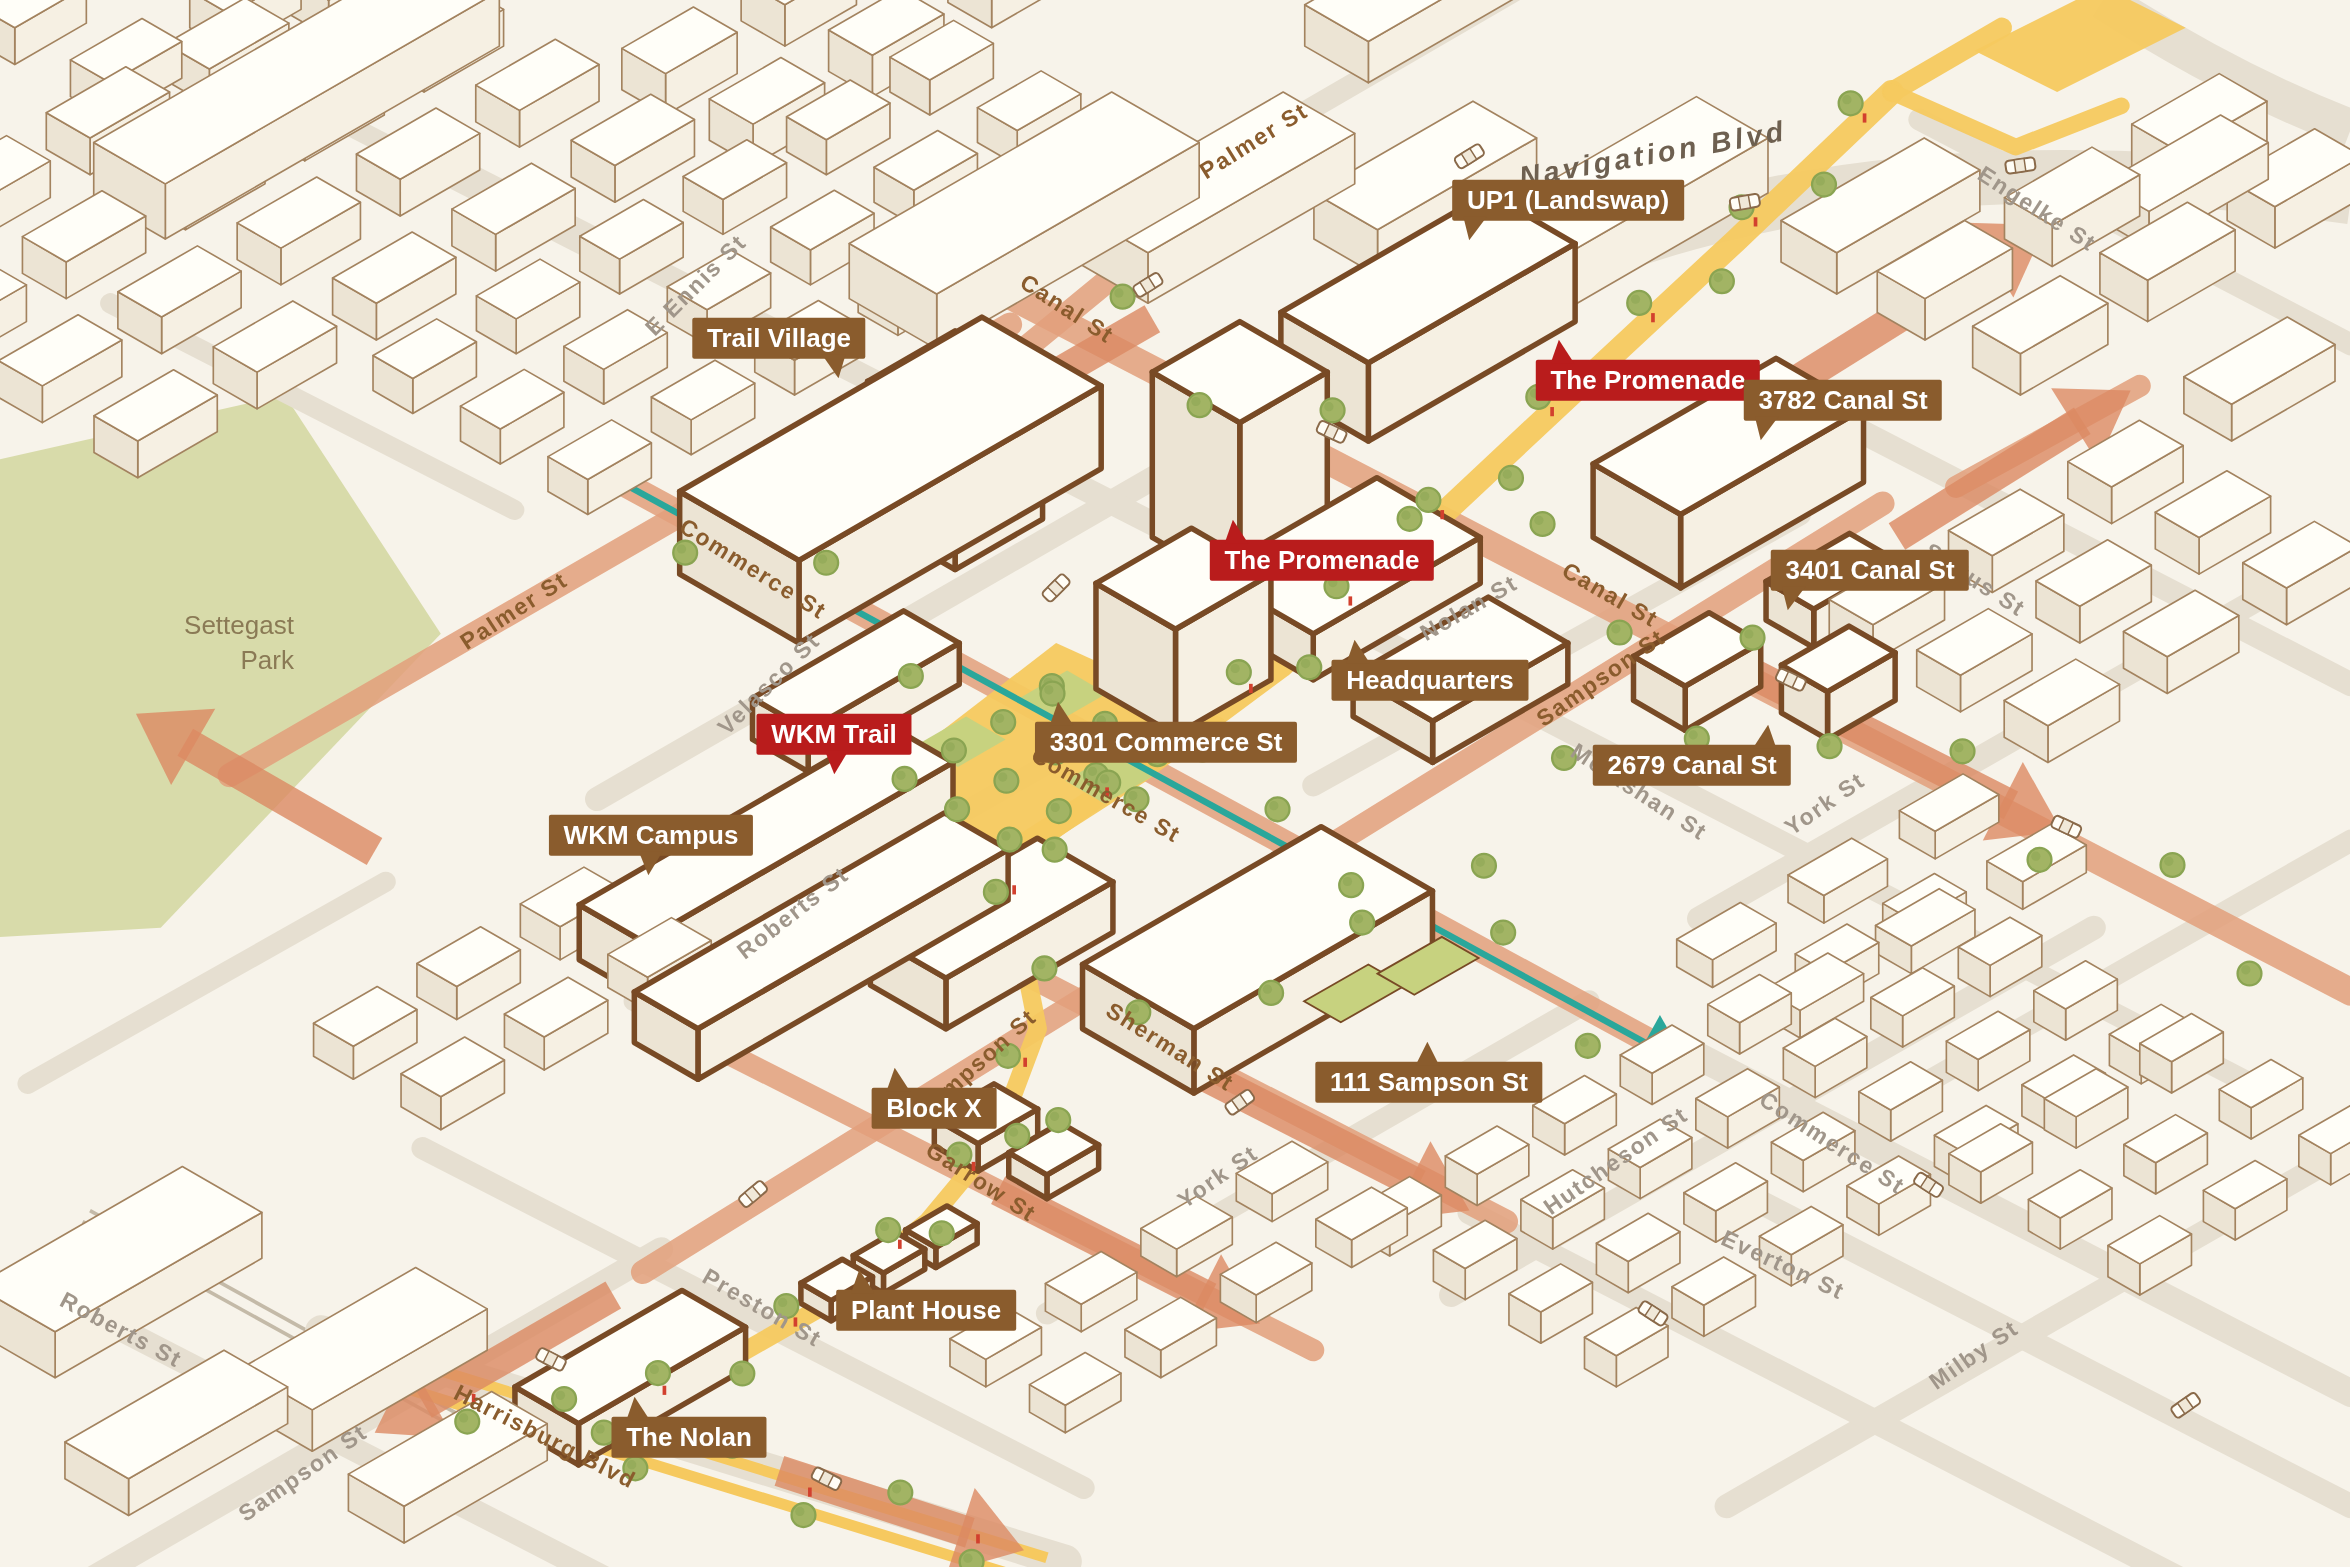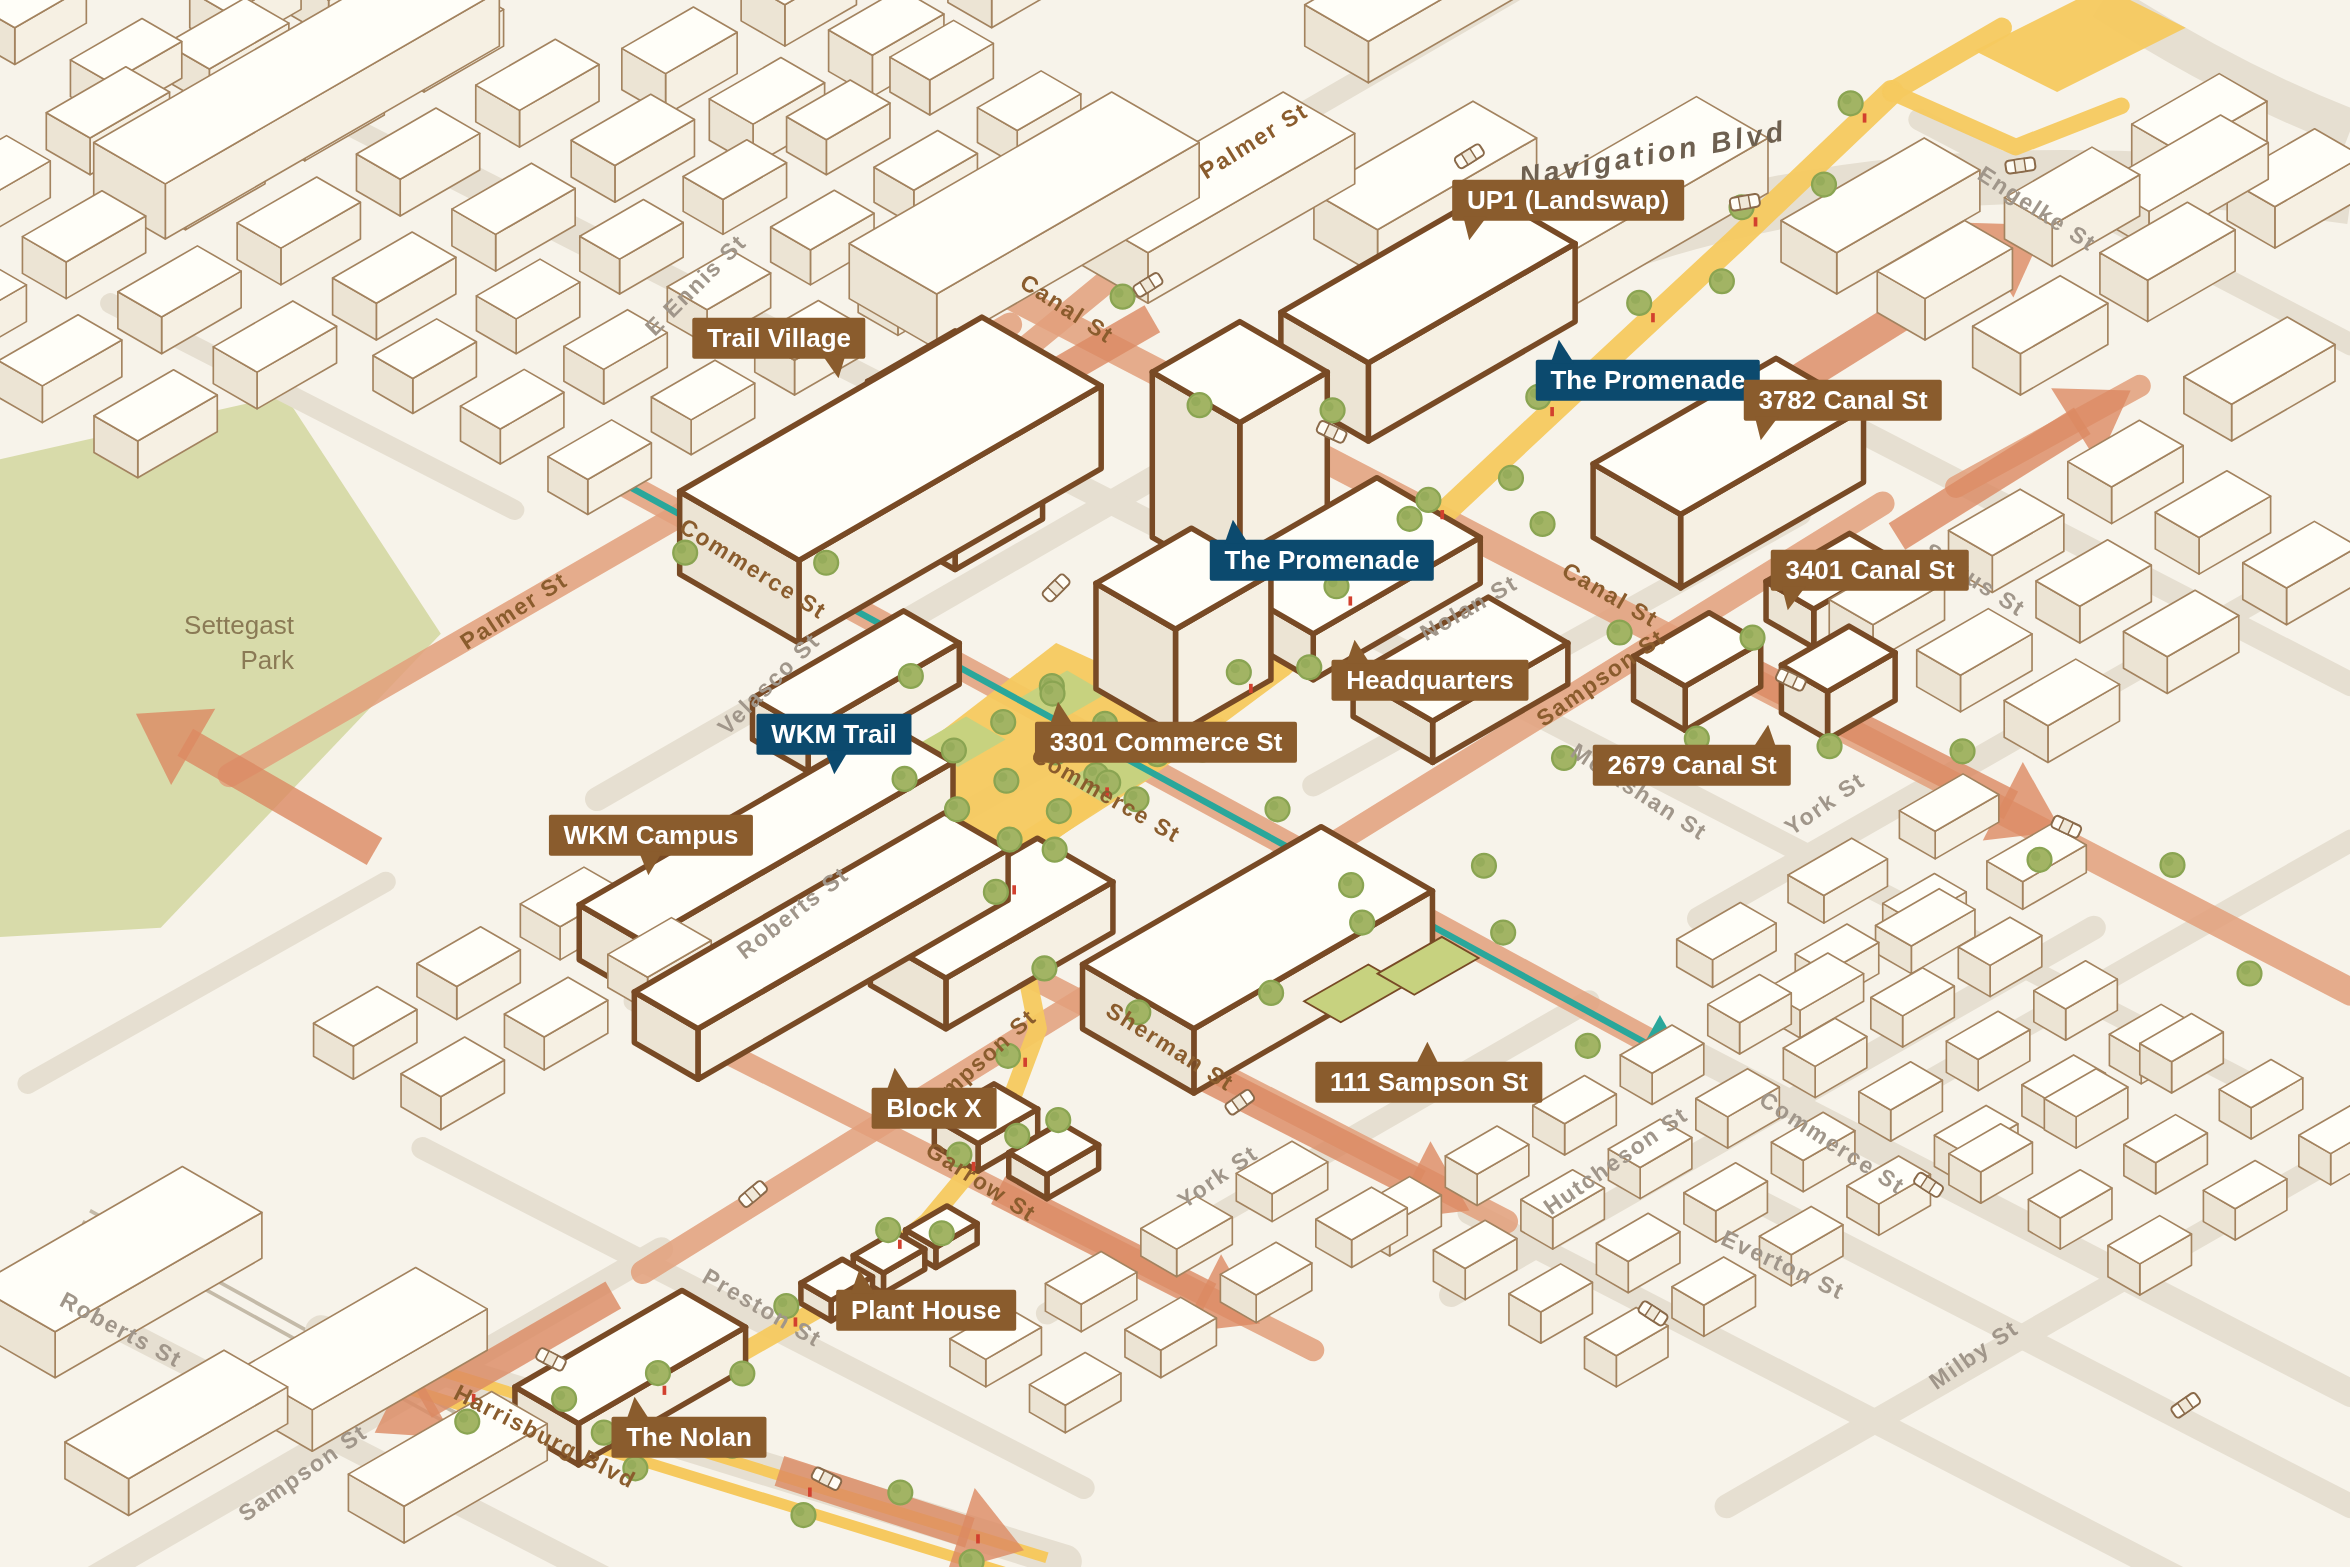--- a/index.html
+++ b/index.html
@@ -3,21 +3,21 @@
 <meta charset="utf-8">
 <style>
   html,body{margin:0;padding:0;}
   body{width:2351px;height:1568px;position:relative;overflow:hidden;
        background:#f7f3ea;font-family:"Liberation Sans",sans-serif;}
   #iso{position:absolute;left:0;top:0;z-index:0;}
 
   .blabel{position:absolute;transform:translate(-50%,-50%);
     background:#8a5c2d;color:#ffffff;font-weight:bold;font-size:26px;
     line-height:1;padding:7.3px 14.7px;white-space:nowrap;z-index:6;border-radius:2px;}
-  .blabel.red{background:#0c4a6e;}
+  .blabel.red{background:#b91c1c;}
   .tail{position:absolute;width:24px;height:24px;background:inherit;z-index:-1;}
   .tail-bl{left:11px;bottom:-20px;clip-path:polygon(0 0,100% 0,25% 100%);}
   .tail-br{right:20px;bottom:-20px;clip-path:polygon(0 0,100% 0,70% 100%);}
   .tail-b{left:44%;bottom:-20px;clip-path:polygon(0 0,100% 0,40% 100%);}
   .tail-tl{left:14.7px;top:-20px;clip-path:polygon(0 100%,100% 100%,35% 0);}
   .tail-tr{right:14.7px;top:-20px;clip-path:polygon(0 100%,100% 100%,65% 0);}
   .tail-t{left:44%;top:-20px;clip-path:polygon(0 100%,100% 100%,50% 0);}
 
   .street{position:absolute;color:#a0968a;font-weight:bold;font-size:23px;
     letter-spacing:1.8px;white-space:nowrap;z-index:4;

